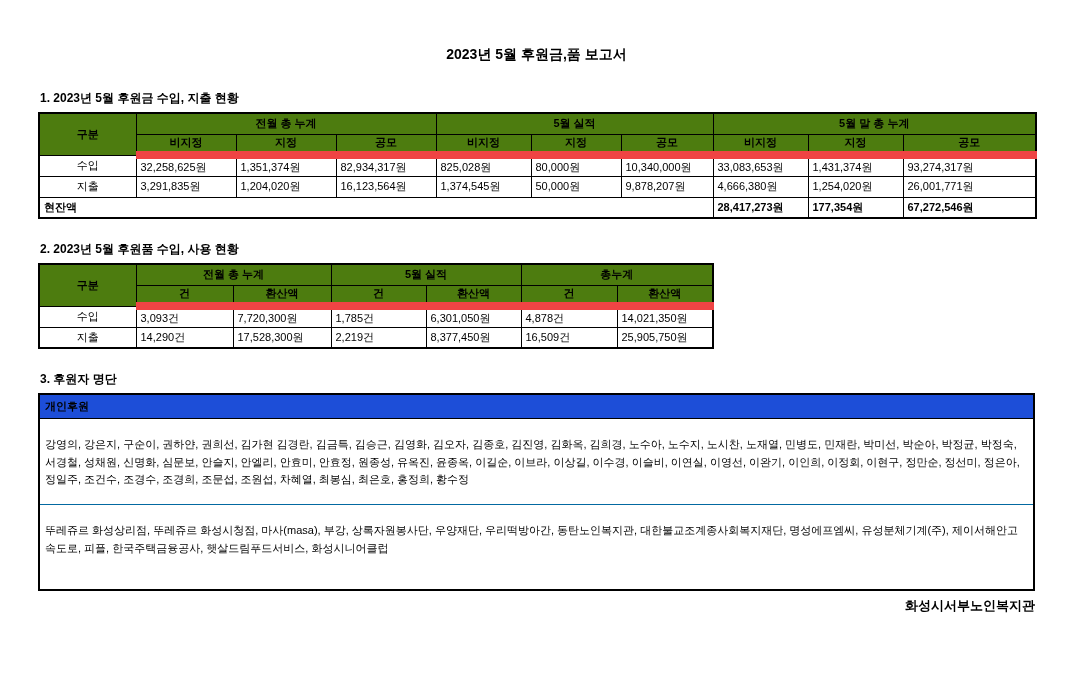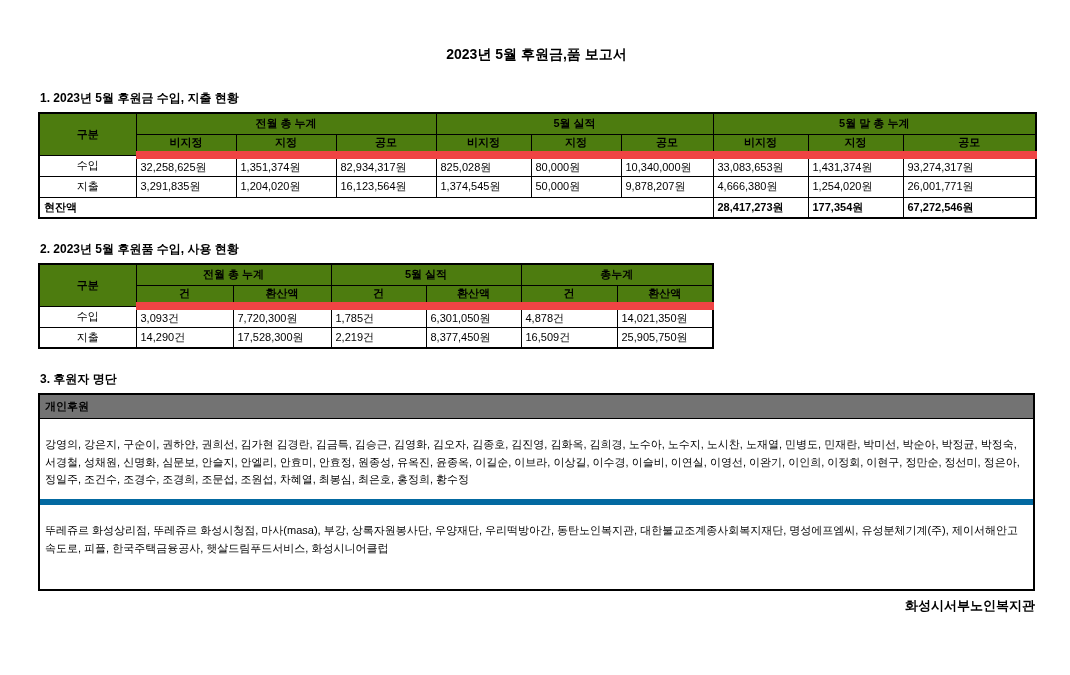--- a/index.html
+++ b/index.html
@@ -47,32 +47,32 @@
   td.rowlabel { text-align: center; }
   td.num { text-align: left; padding-right: 6px; }
   tr.balance td { font-weight: bold; }
   td.balance-label { text-align: left; }
 
   .donorbox {
     width: 997px;
     border: 2px solid #000;
   }
   .donor-header {
-    background: #737373;
+    background: #1d4ed8;
     font-size: 11px; font-weight: bold;
     padding: 4px 5px;
     border-bottom: 1px solid #000;
   }
   .donor-names {
     font-size: 11px;
     line-height: 17.5px;
     padding: 17px 5px 8px 5px;
     word-break: break-all;
   }
-  .donor-names.individual { min-height: 86px; border-bottom: 6px solid #0369a1; }
+  .donor-names.individual { min-height: 86px; border-bottom: 1px solid #0369a1; }
   .donor-names.org { min-height: 84px; }
 
   .footer {
     width: 997px;
     margin-top: 6px;
     text-align: right;
     font-size: 13px; font-weight: bold;
   }
 </style>
 </head>

